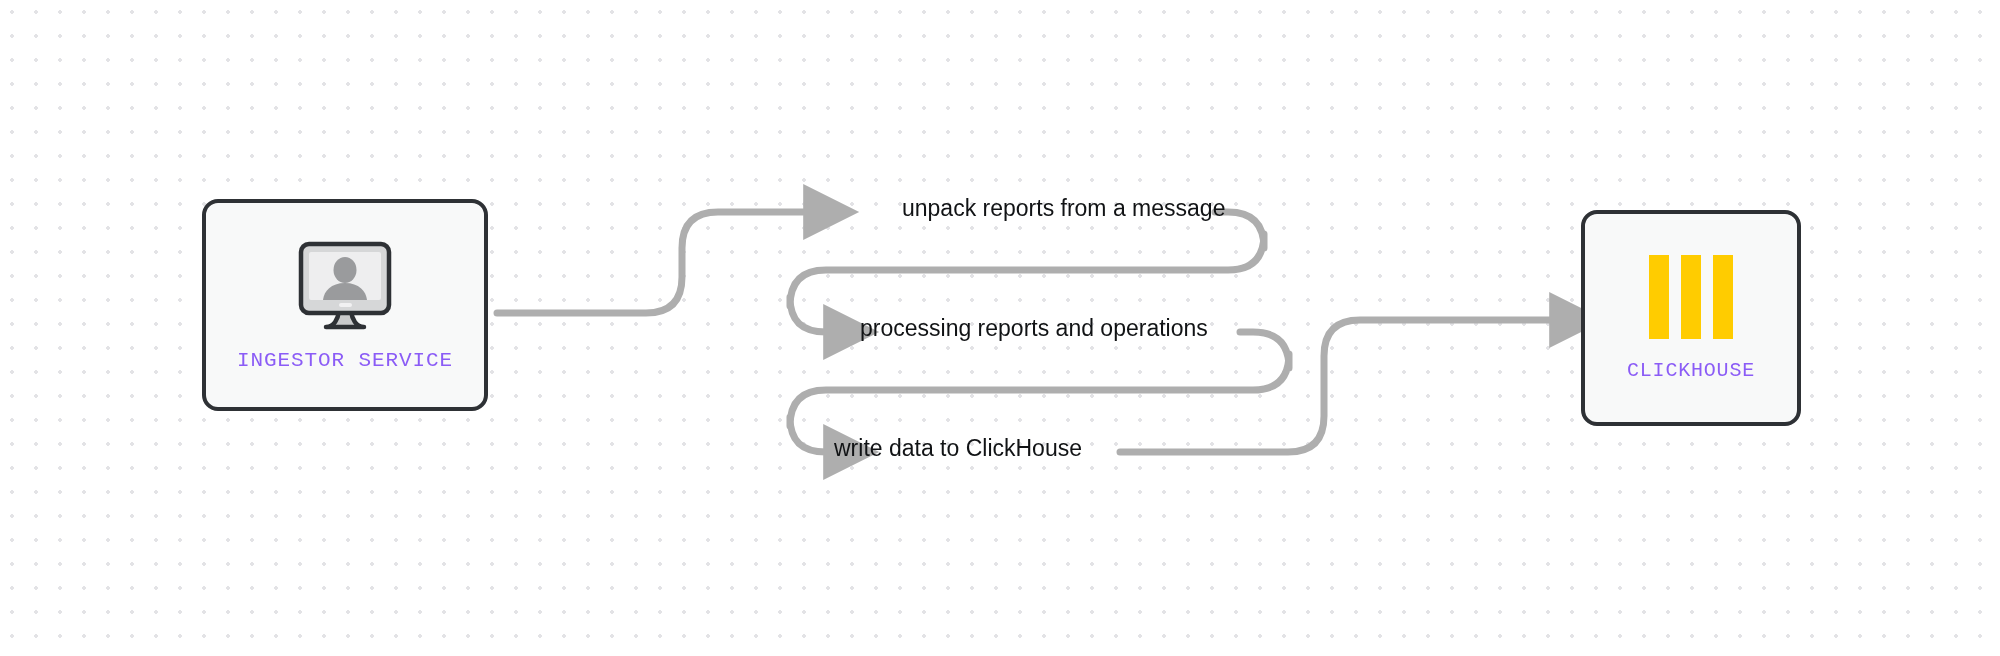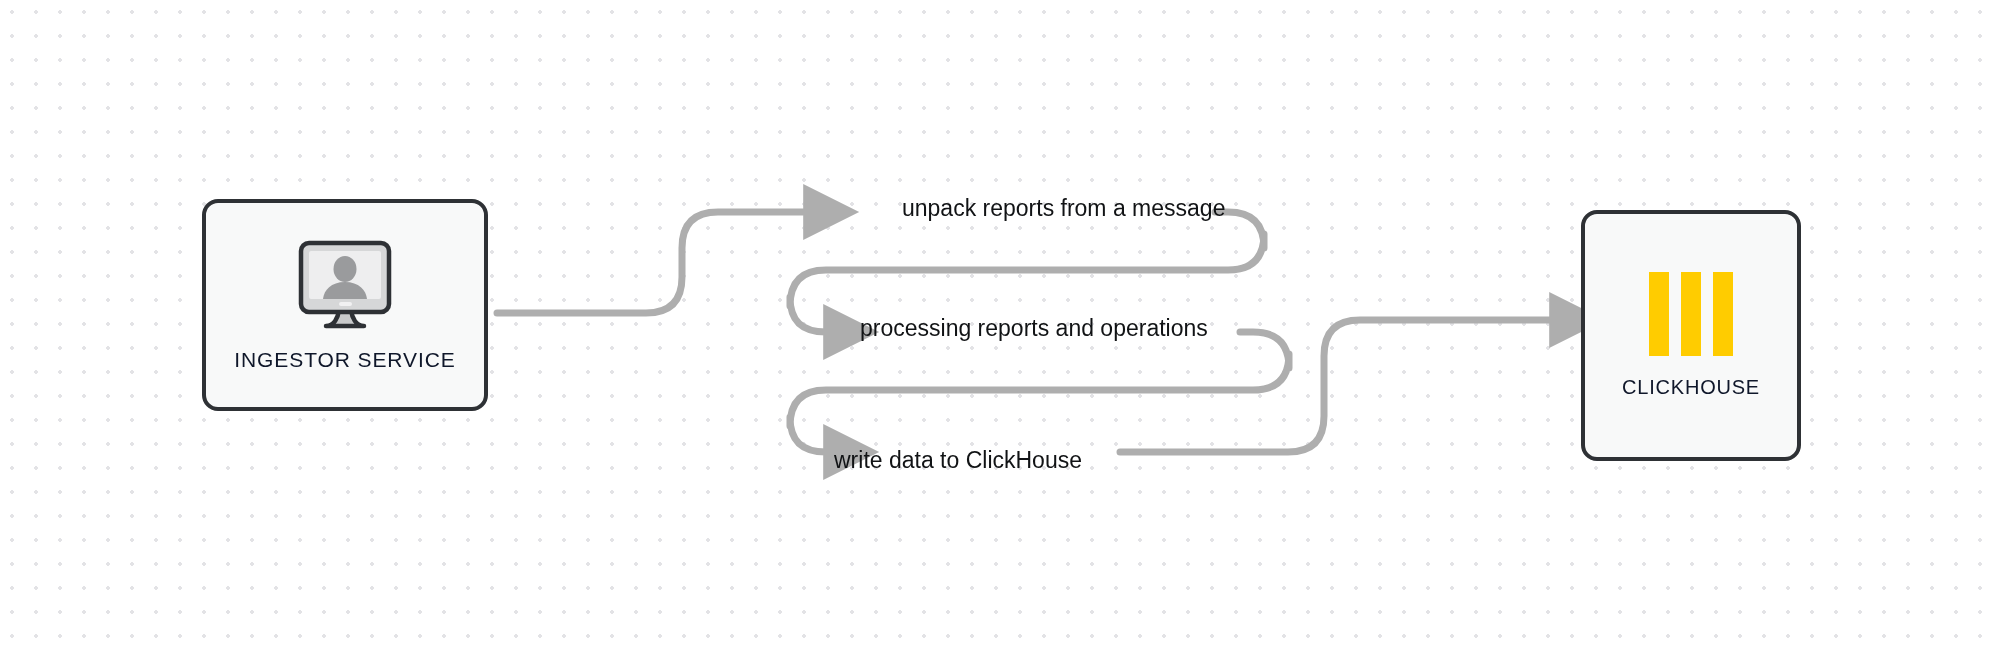--- a/index.html
+++ b/index.html
@@ -49,30 +49,30 @@
     left: 202px;
     top: 199px;
     width: 286px;
     height: 212px;
   }
 
   #node-clickhouse {
     left: 1581px;
     top: 210px;
     width: 220px;
-    height: 251px;
+    height: 216px;
   }
 
   .node-label {
     margin-top: 14px;
     font-size: 21px;
     letter-spacing: 0.9px;
-    color: #0f172a;
+    color: #8b5cf6;
     white-space: nowrap;
-    font-family: Liberation Sans, sans-serif;
+    font-family: Liberation Mono, monospace;
   }
 
   #node-clickhouse .node-label {
     margin-top: 20px;
     font-size: 20px;
     letter-spacing: 0.8px;
   }
 
   
   .monitor-icon {
@@ -96,21 +96,21 @@
   .edge-label {
     position: absolute;
     font-size: 23px;
     color: #111315;
     white-space: nowrap;
     font-family: "Liberation Sans", sans-serif;
     line-height: 1;
   }
   #edge-label-0 { left: 858px; top: 197px; margin-left: 44px; }
   #edge-label-1 { left: 860px; top: 317px; }
-  #edge-label-2 { left: 834px; top: 437px; margin-top: 12px; }
+  #edge-label-2 { left: 834px; top: 437px; }
 </style>
 </head>
 <body>
 
 <div id="canvas">
 
   <svg id="edge-layer" viewBox="0 0 2000 656" width="2000" height="656" xmlns="http://www.w3.org/2000/svg">
     <defs>
       <marker id="arrowhead" markerWidth="9" markerHeight="8" refX="0.4" refY="4" orient="auto" markerUnits="strokeWidth">
         <path d="M 0 0 L 8 4 L 0 8 z" fill="#aeaeae"></path>

